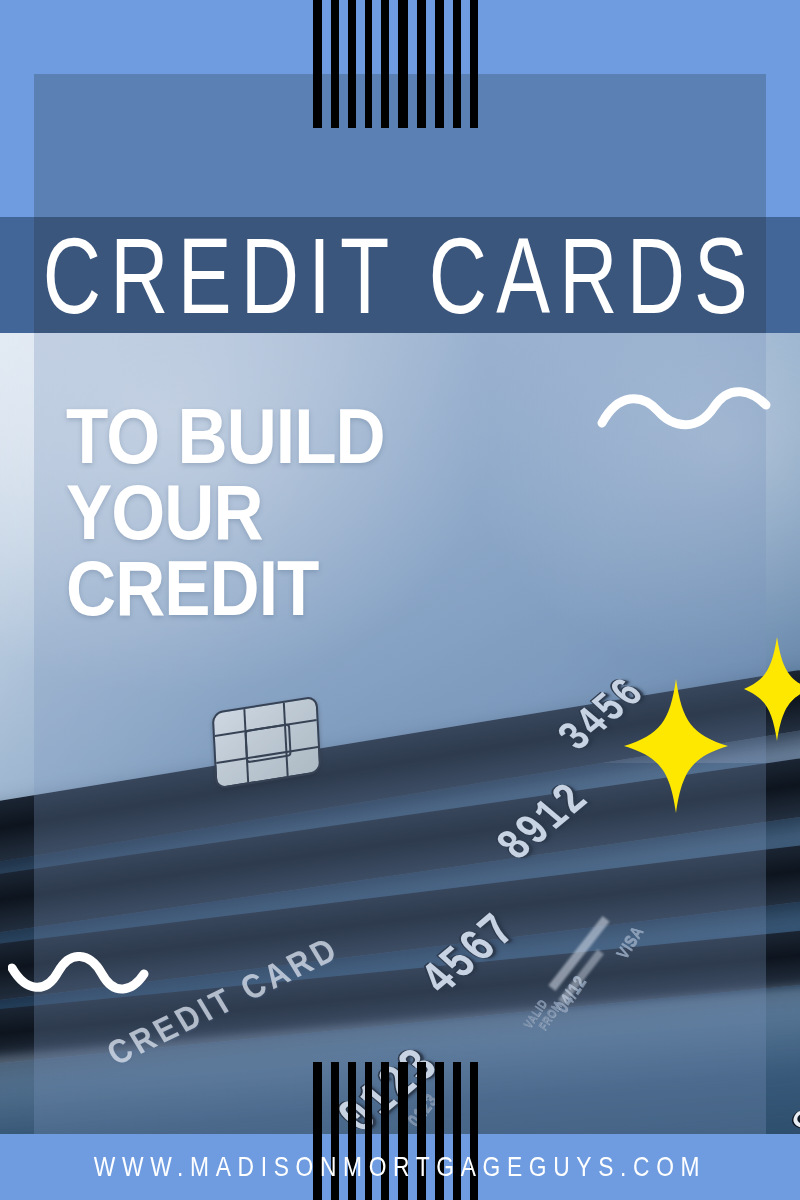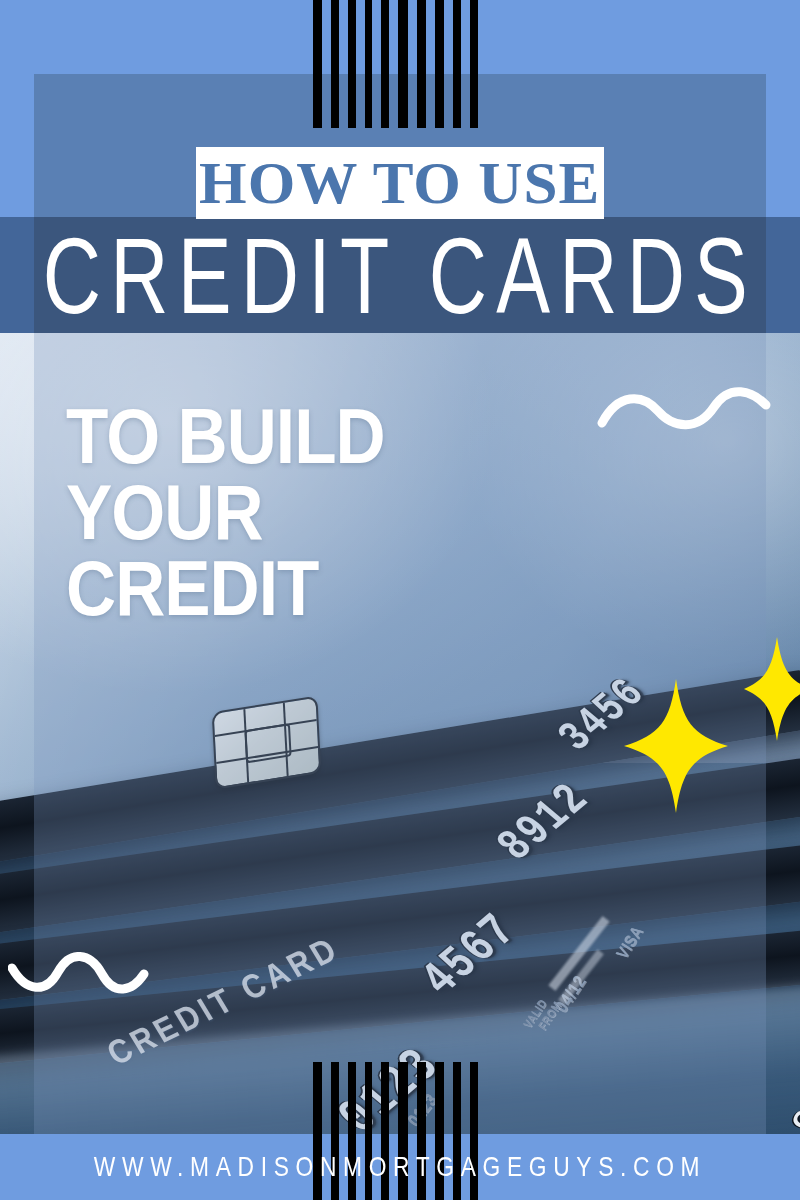--- a/index.html
+++ b/index.html
@@ -283,23 +283,20 @@
       <i style="width: 10px; height: 100%; margin-left: 9px;"></i>
       <i style="width: 9px; height: 100%; margin-left: 9px;"></i>
       <i style="width: 9px; height: 100%; margin-left: 9px;"></i>
       <i style="width: 8px; height: 100%; margin-left: 9px;"></i>
       <i style="width: 8px; height: 100%; margin-left: 9px;"></i>
     </div>
 
   <div class="navy-band"></div>
   <div class="navy-band-inner"></div>
 
-  <div class="howto-box">
-    <span class="howto-text">HOW TO USE</span>
-  </div>
 
   <div class="cc-text">CREDIT CARDS</div>
 
   <div class="headline">
     <div>TO BUILD</div>
     <div>YOUR</div>
     <div>CREDIT</div>
   </div>
 
   <svg class="wave wave-tr" width="176" height="52" viewBox="0 0 176 52">

